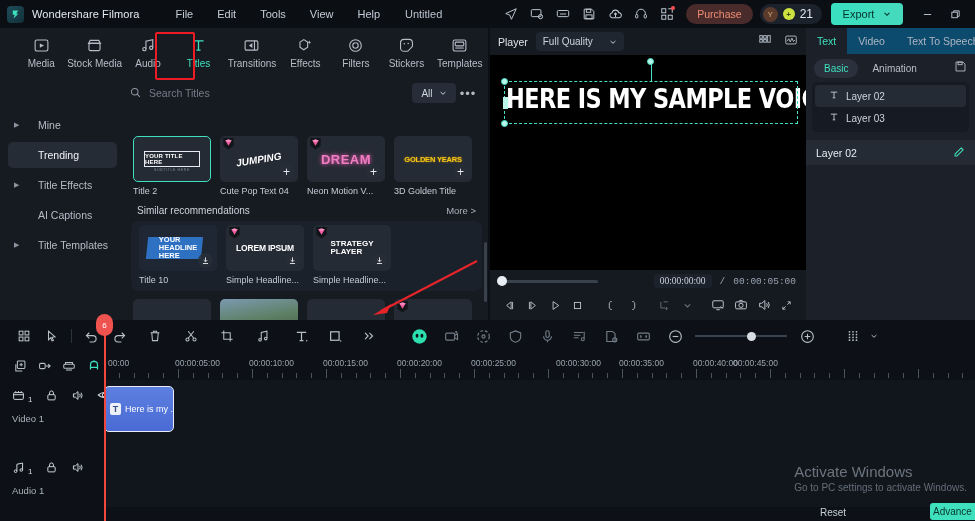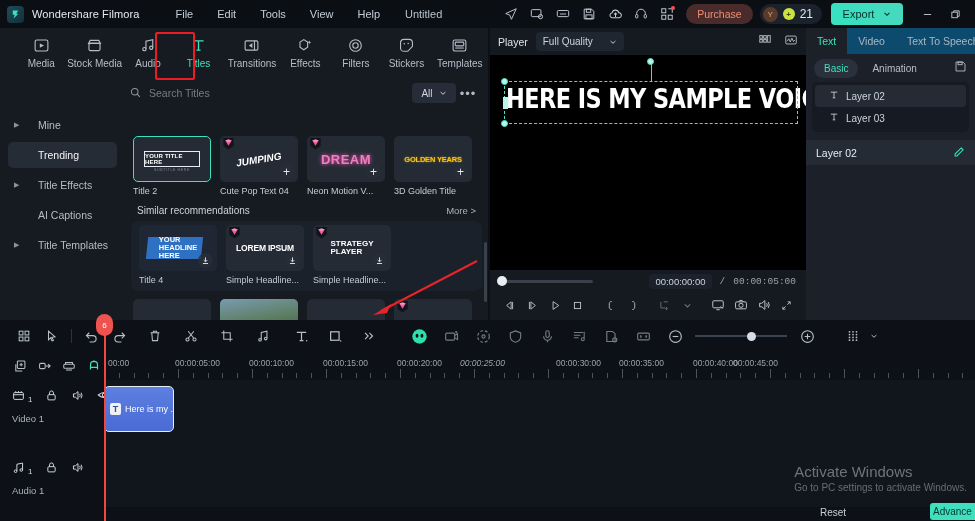--- a/index.html
+++ b/index.html
@@ -192,21 +192,21 @@
   .prev-text {
     position:absolute; left:16px; top:29px; width:290px;
     font-family:"Liberation Sans Narrow","DejaVu Sans Condensed","Liberation Sans",sans-serif;
     font-weight:bold; font-size:26px; color:#fff; letter-spacing:-.6px;
     transform: scaleX(.96); transform-origin: left center; white-space:nowrap;
   }
   .pctl { position:absolute;left:0;top:242px;width:316px;height:50px; }
   .prog-row { display:flex;align-items:center;height:22px;padding:0 10px;gap:8px;}
   .prog { flex:1;height:3px;background:#39414d;border-radius:2px;position:relative;max-width:155px;}
   .prog .knob { position:absolute;left:-3px;top:-3.5px;width:10px;height:10px;border-radius:50%;background:#e9eef4;}
-  .tc { background:#1b222c;border-radius:3px;padding:2px 6px;font-size:9.5px;color:#ccd3dc;font-family:Liberation Sans, sans-serif;margin-left:48px;}
+  .tc { background:#1b222c;border-radius:3px;padding:2px 6px;font-size:9.5px;color:#ccd3dc;font-family:Liberation Serif, serif;margin-left:48px;}
   .tc2 { font-size:9.5px;color:#99a2ae;font-family:"Liberation Mono",monospace;}
   .pbtns { display:flex;align-items:center;height:26px;padding:0 8px;gap:0px;color:#c0c7d1;}
   .pbtn { width:24px;height:24px;display:flex;align-items:center;justify-content:center;}
   .pbtn.dim { color:#6b7380; }
 
   
   .rightpanel { position:absolute;left:806px;top:28px;width:169px;height:292px;background:#1b2029; }
   .rtabs { display:flex;height:26px;align-items:stretch;background:#0c4a6e; }
   .rtab {
     padding:0 11px;display:flex;align-items:center;font-size:10.5px;color:#aeb6c1;
@@ -565,21 +565,21 @@
               <div class="t10">
                 <div class="brush"></div>
                 <div class="tx">YOUR<br>HEADLINE<br>HERE</div>
               </div>
               <span class="dl">
                 <svg width="9" height="9" viewBox="0 0 12 12" fill="none" stroke="currentColor" stroke-width="1.2">
                     <path d="M6 1.8 V7.4 M3.6 5.4 L6 7.8 L8.4 5.4 M2.6 10 H9.4"></path>
                   </svg>
               </span>
             </div>
-            <div class="tlabel">Title 4</div>
+            <div class="tlabel">Title 10</div>
           </div>
           <div class="cell">
             <div class="thumb">
               <svg class="gem" viewBox="0 0 12 14">
                   <path d="M0 0 H12 V9 L6 13.5 L0 9 Z" fill="#111418"></path>
                   <path d="M2.2 3 H9.8 L6 9 Z" fill="#f25ba0"></path>
                   <path d="M2.2 3 L6 5 L9.8 3 L6 1.6 Z" fill="#f790c4"></path>
                 </svg>
               <span class="t-lorem">LOREM IPSUM</span>
               <span class="dl">
@@ -1012,21 +1012,21 @@
               <path d="M8 1.6 V3.6"></path>
             </svg>
         </span>
       </div>
       <div class="ruler">
         <span class="rlabel" style="left:4px;">00:00</span>
         <span class="rlabel" style="left:71px;">00:00:05:00</span>
         <span class="rlabel" style="left:145px;">00:00:10:00</span>
         <span class="rlabel" style="left:219px;">00:00:15:00</span>
         <span class="rlabel" style="left:293px;">00:00:20:00</span>
-        <span class="rlabel" style="left:356px;font-style:italic;">00:00:25:00</span>
+        <span class="rlabel" style="left:367px;">00:00:25:00</span>
         <span class="rlabel" style="left:452px;">00:00:30:00</span>
         <span class="rlabel" style="left:515px;">00:00:35:00</span>
         <span class="rlabel" style="left:589px;">00:00:40:00</span>
         <span class="rlabel" style="left:629px;">00:00:45:00</span>
         <span id="ticks"><span class="tick" style="left:0.0px;height:9px;"></span><span class="tick" style="left:14.8px;height:5px;"></span><span class="tick" style="left:29.6px;height:5px;"></span><span class="tick" style="left:44.4px;height:5px;"></span><span class="tick" style="left:59.2px;height:5px;"></span><span class="tick" style="left:74.0px;height:9px;"></span><span class="tick" style="left:88.8px;height:5px;"></span><span class="tick" style="left:103.6px;height:5px;"></span><span class="tick" style="left:118.4px;height:5px;"></span><span class="tick" style="left:133.2px;height:5px;"></span><span class="tick" style="left:148.0px;height:9px;"></span><span class="tick" style="left:162.8px;height:5px;"></span><span class="tick" style="left:177.6px;height:5px;"></span><span class="tick" style="left:192.4px;height:5px;"></span><span class="tick" style="left:207.2px;height:5px;"></span><span class="tick" style="left:222.0px;height:9px;"></span><span class="tick" style="left:236.8px;height:5px;"></span><span class="tick" style="left:251.6px;height:5px;"></span><span class="tick" style="left:266.4px;height:5px;"></span><span class="tick" style="left:281.2px;height:5px;"></span><span class="tick" style="left:296.0px;height:9px;"></span><span class="tick" style="left:310.8px;height:5px;"></span><span class="tick" style="left:325.6px;height:5px;"></span><span class="tick" style="left:340.4px;height:5px;"></span><span class="tick" style="left:355.2px;height:5px;"></span><span class="tick" style="left:370.0px;height:9px;"></span><span class="tick" style="left:384.8px;height:5px;"></span><span class="tick" style="left:399.6px;height:5px;"></span><span class="tick" style="left:414.4px;height:5px;"></span><span class="tick" style="left:429.2px;height:5px;"></span><span class="tick" style="left:444.0px;height:9px;"></span><span class="tick" style="left:458.8px;height:5px;"></span><span class="tick" style="left:473.6px;height:5px;"></span><span class="tick" style="left:488.4px;height:5px;"></span><span class="tick" style="left:503.2px;height:5px;"></span><span class="tick" style="left:518.0px;height:9px;"></span><span class="tick" style="left:532.8px;height:5px;"></span><span class="tick" style="left:547.6px;height:5px;"></span><span class="tick" style="left:562.4px;height:5px;"></span><span class="tick" style="left:577.2px;height:5px;"></span><span class="tick" style="left:592.0px;height:9px;"></span><span class="tick" style="left:606.8px;height:5px;"></span><span class="tick" style="left:621.6px;height:5px;"></span><span class="tick" style="left:636.4px;height:5px;"></span><span class="tick" style="left:651.2px;height:5px;"></span><span class="tick" style="left:666.0px;height:9px;"></span><span class="tick" style="left:680.8px;height:5px;"></span><span class="tick" style="left:695.6px;height:5px;"></span><span class="tick" style="left:710.4px;height:5px;"></span><span class="tick" style="left:725.2px;height:5px;"></span><span class="tick" style="left:740.0px;height:9px;"></span><span class="tick" style="left:754.8px;height:5px;"></span><span class="tick" style="left:769.6px;height:5px;"></span><span class="tick" style="left:784.4px;height:5px;"></span><span class="tick" style="left:799.2px;height:5px;"></span><span class="tick" style="left:814.0px;height:9px;"></span><span class="tick" style="left:828.8px;height:5px;"></span><span class="tick" style="left:843.6px;height:5px;"></span><span class="tick" style="left:858.4px;height:5px;"></span></span>
       </div>
       <div class="playhead" style="left:104px;height:28px;top:0;"></div>
     </div>
 
     <div class="tracks">

